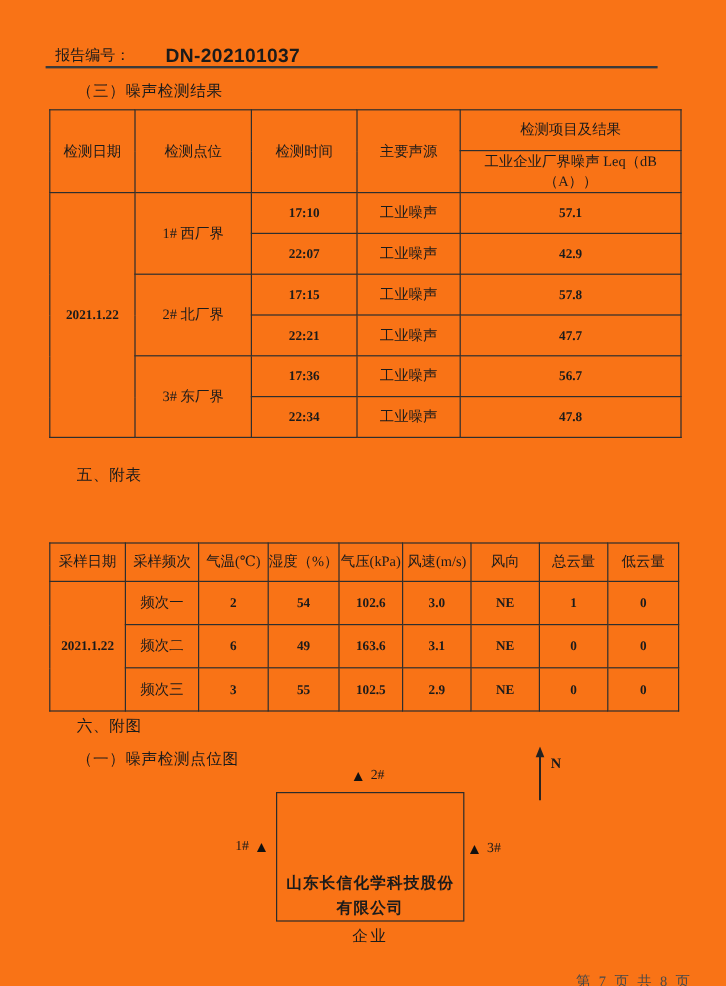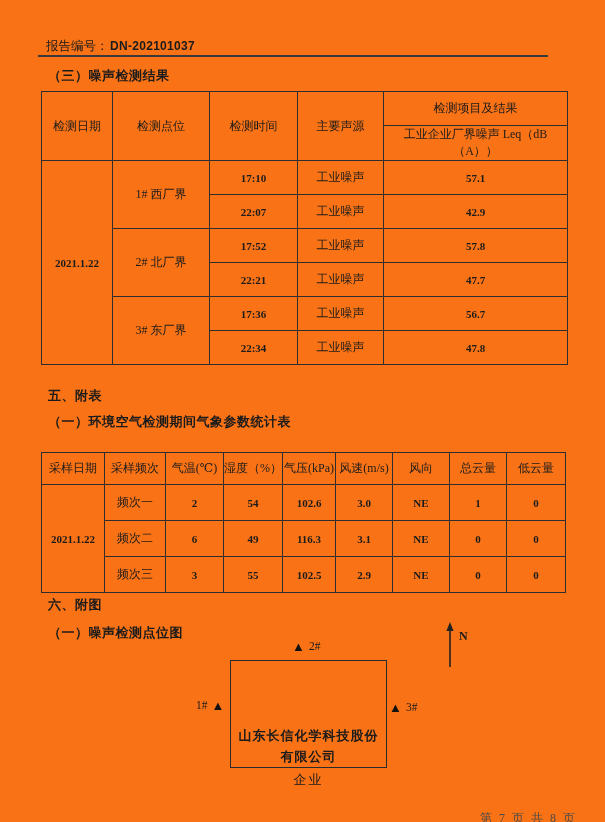--- a/index.html
+++ b/index.html
@@ -13,23 +13,23 @@
     font-family:"Liberation Serif","DejaVu Serif",serif;
     color:#1b1b1b;
   }
   
   .report-head {
     position:absolute; left:38px; top:36px; width:510px; height:21px;
     border-bottom:2px solid #3a3a3a;
     font-size:12.5px;
   }
   .report-head .lbl { position:absolute; left:8px; top:2px; }
-  .report-head .num { position:absolute; left:72px; top:3px; font-weight:bold; font-family:"Liberation Sans","DejaVu Sans",sans-serif; font-size:12px; letter-spacing:.3px; }
-  
-  .sec { position:absolute; left:48px; font-weight:bold; font-size:13px; letter-spacing:.5px; }
+  .report-head .num { position:absolute; left:100px; top:3px; font-weight:bold; font-family:"Liberation Sans","DejaVu Sans",sans-serif; font-size:16px; letter-spacing:.3px; }
+  
+  .sec { position:absolute; left:64px; font-weight:normal; font-size:13px; letter-spacing:.5px; }
   
   table { border-collapse:collapse; table-layout:fixed; }
   td, th { border:1px solid #2e2e2e; text-align:center; vertical-align:middle; font-weight:normal; font-size:12px; overflow:hidden; }
   .num-cell { font-weight:bold; font-size:11px; }
   .t1 { position:absolute; left:41px; top:91px; width:526px; }
   .t1 th { height:34px; }
   .t1 td { height:34px; }
   .t2 { position:absolute; left:41px; top:440px; width:524px;margin-top:12px; }
   .t2 th { height:32px; }
   .t2 td { height:36px; }
@@ -97,21 +97,21 @@
         <td>工业噪声</td>
         <td class="num-cell">57.1</td>
       </tr>
       <tr>
         <td class="num-cell">22:07</td>
         <td>工业噪声</td>
         <td class="num-cell">42.9</td>
       </tr>
       <tr>
         <td rowspan="2">2# 北厂界</td>
-        <td class="num-cell">17:52</td>
+        <td class="num-cell">17:15</td>
         <td>工业噪声</td>
         <td class="num-cell">57.8</td>
       </tr>
       <tr>
         <td class="num-cell">22:21</td>
         <td>工业噪声</td>
         <td class="num-cell">47.7</td>
       </tr>
       <tr>
         <td rowspan="2">3# 东厂界</td>
@@ -121,21 +121,20 @@
       </tr>
       <tr>
         <td class="num-cell">22:34</td>
         <td>工业噪声</td>
         <td class="num-cell">47.8</td>
       </tr>
     </tbody>
   </table>
 
   <div class="sec" style="top:387px;">五、附表</div>
-  <div class="sec" style="top:413px;">（一）环境空气检测期间气象参数统计表</div>
 
   <table class="t2">
     <colgroup>
       <col style="width:63px">
         <col style="width:61px">
         <col style="width:58px">
         <col style="width:59px">
         <col style="width:53px">
         <col style="width:57px">
         <col style="width:57px">
@@ -164,21 +163,21 @@
         <td class="num-cell">102.6</td>
         <td class="num-cell">3.0</td>
         <td class="num-cell">NE</td>
         <td class="num-cell">1</td>
         <td class="num-cell">0</td>
       </tr>
       <tr>
         <td>频次二</td>
         <td class="num-cell">6</td>
         <td class="num-cell">49</td>
-        <td class="num-cell">116.3</td>
+        <td class="num-cell">163.6</td>
         <td class="num-cell">3.1</td>
         <td class="num-cell">NE</td>
         <td class="num-cell">0</td>
         <td class="num-cell">0</td>
       </tr>
       <tr>
         <td>频次三</td>
         <td class="num-cell">3</td>
         <td class="num-cell">55</td>
         <td class="num-cell">102.5</td>

